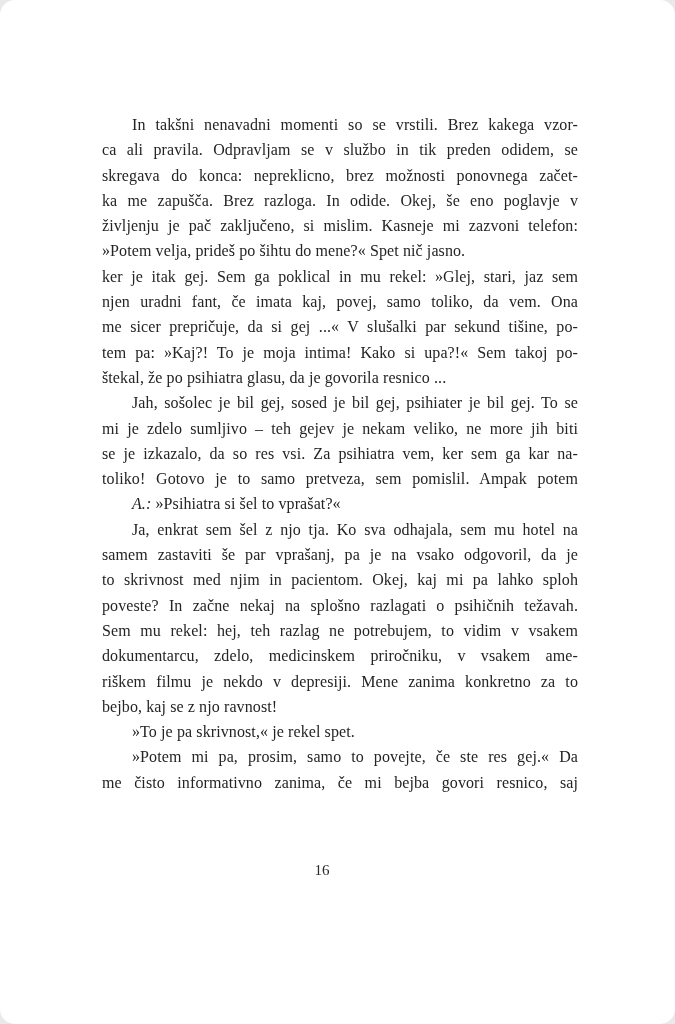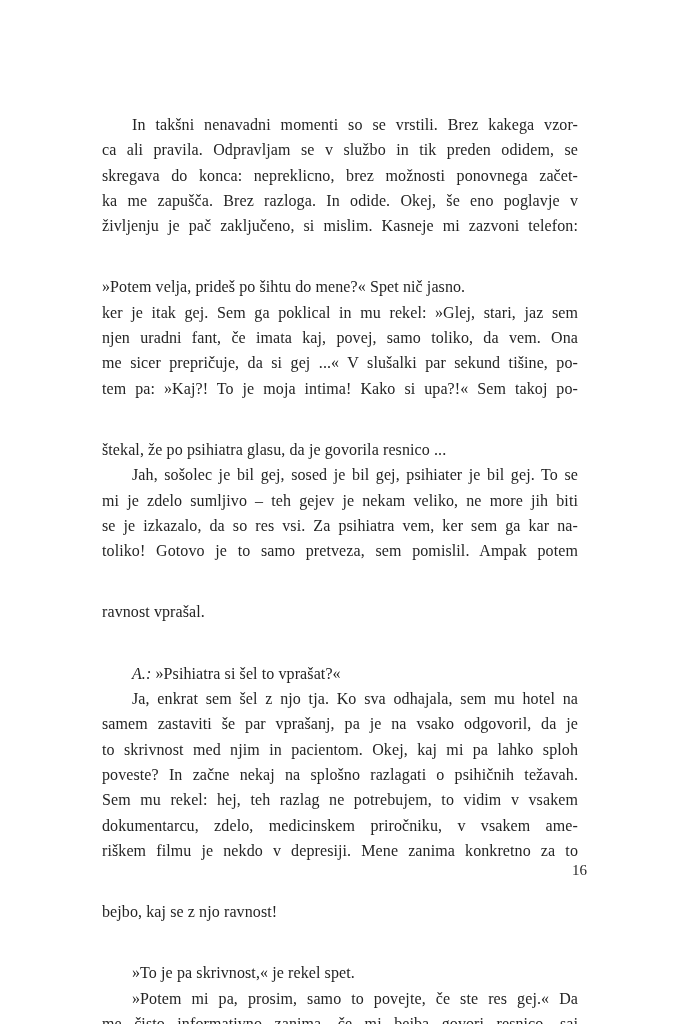--- a/index.html
+++ b/index.html
@@ -9,20 +9,21 @@
   }
   .page {
     position: relative;
     width: 675px;
     height: 1024px;
     margin: 0 auto;
     background: #ffffff;
     color: #242424;
     font-family: "Liberation Serif", "DejaVu Serif", serif;
     overflow: hidden;
+    border-radius: 15px;
   }
   .text-block {
     position: absolute;
     left: 102px;
     top: 112px;
     width: 476px;
   }
   .paragraph {
     margin: 0;
     padding: 0;
@@ -33,34 +34,33 @@
     height: 25.3px;
     letter-spacing: 0.1px;
     text-align: justify;
     text-align-last: justify;
     white-space: normal;
     overflow: hidden;
   }
   .line.endline {
     text-align: left;
     text-align-last: left;
-    margin-top: 36px;
   }
   .line.indent {
     text-indent: 30px;
   }
   .italic {
     font-style: italic;
   }
   .page-number {
     position: absolute;
-    left: 111px;
+    left: 84px;
     top: 858px;
     width: 476px;
-    text-align: right;
+    text-align: center;
     font-size: 15px;
     line-height: 25px;
     color: #2a2a2a;
   }
 </style>
 </head>
 <body>
 
 <div class="page">
   <div class="text-block">
@@ -77,21 +77,20 @@
         <div class="line">njen uradni fant, če imata kaj, povej, samo toliko, da vem. Ona</div>
         <div class="line">me sicer prepričuje, da si gej ...« V slušalki par sekund tišine, po-</div>
         <div class="line">tem pa: »Kaj?! To je moja intima! Kako si upa?!« Sem takoj po-</div>
         <div class="line endline">štekal, že po psihiatra glasu, da je govorila resnico ...</div>
       </div>
       <div class="paragraph">
         <div class="line indent">Jah, sošolec je bil gej, sosed je bil gej, psihiater je bil gej. To se</div>
         <div class="line">mi je zdelo sumljivo – teh gejev je nekam veliko, ne more jih biti</div>
         <div class="line">se je izkazalo, da so res vsi. Za psihiatra vem, ker sem ga kar na-</div>
         <div class="line">toliko! Gotovo je to samo pretveza, sem pomislil. Ampak potem</div>
-        <div class="line endline">ravnost vprašal.</div>
       </div>
       <div class="paragraph">
         <div class="line indent endline"><span class="italic">A.:</span><span> »Psihiatra si šel to vprašat?«</span></div>
       </div>
       <div class="paragraph">
         <div class="line indent">Ja, enkrat sem šel z njo tja. Ko sva odhajala, sem mu hotel na</div>
         <div class="line">samem zastaviti še par vprašanj, pa je na vsako odgovoril, da je</div>
         <div class="line">to skrivnost med njim in pacientom. Okej, kaj mi pa lahko sploh</div>
         <div class="line">poveste? In začne nekaj na splošno razlagati o psihičnih težavah.</div>
         <div class="line">Sem mu rekel: hej, teh razlag ne potrebujem, to vidim v vsakem</div>

